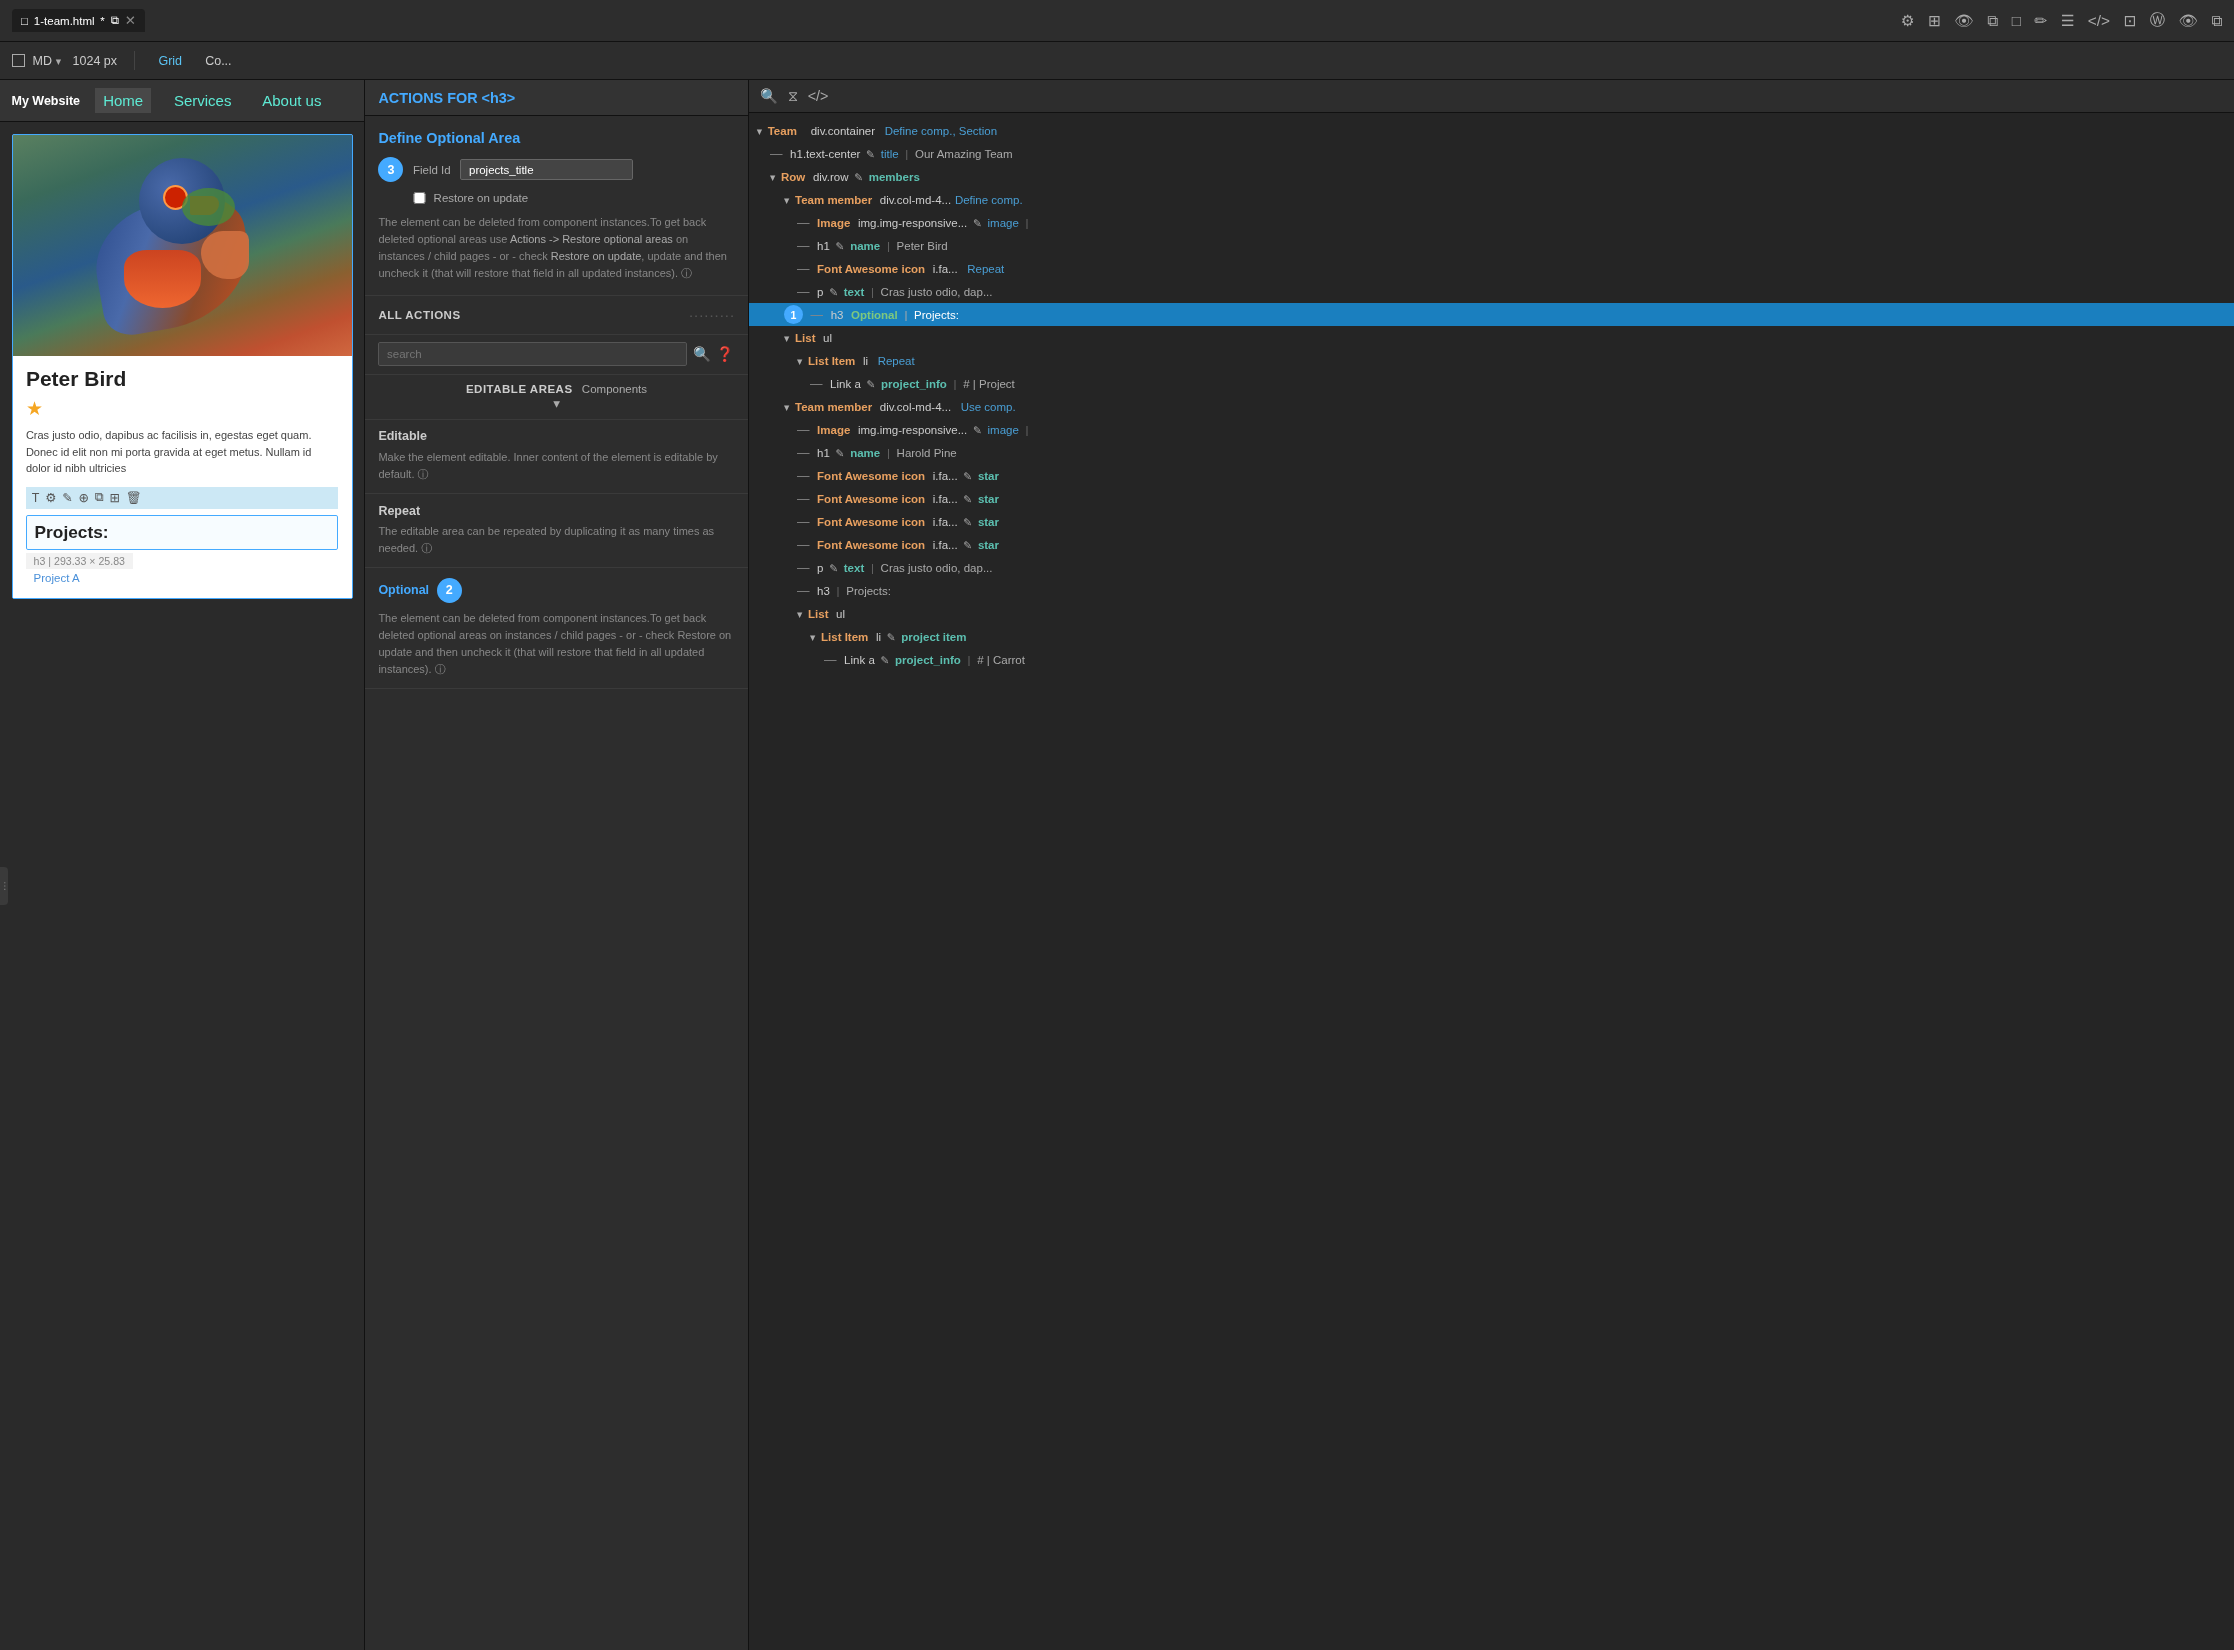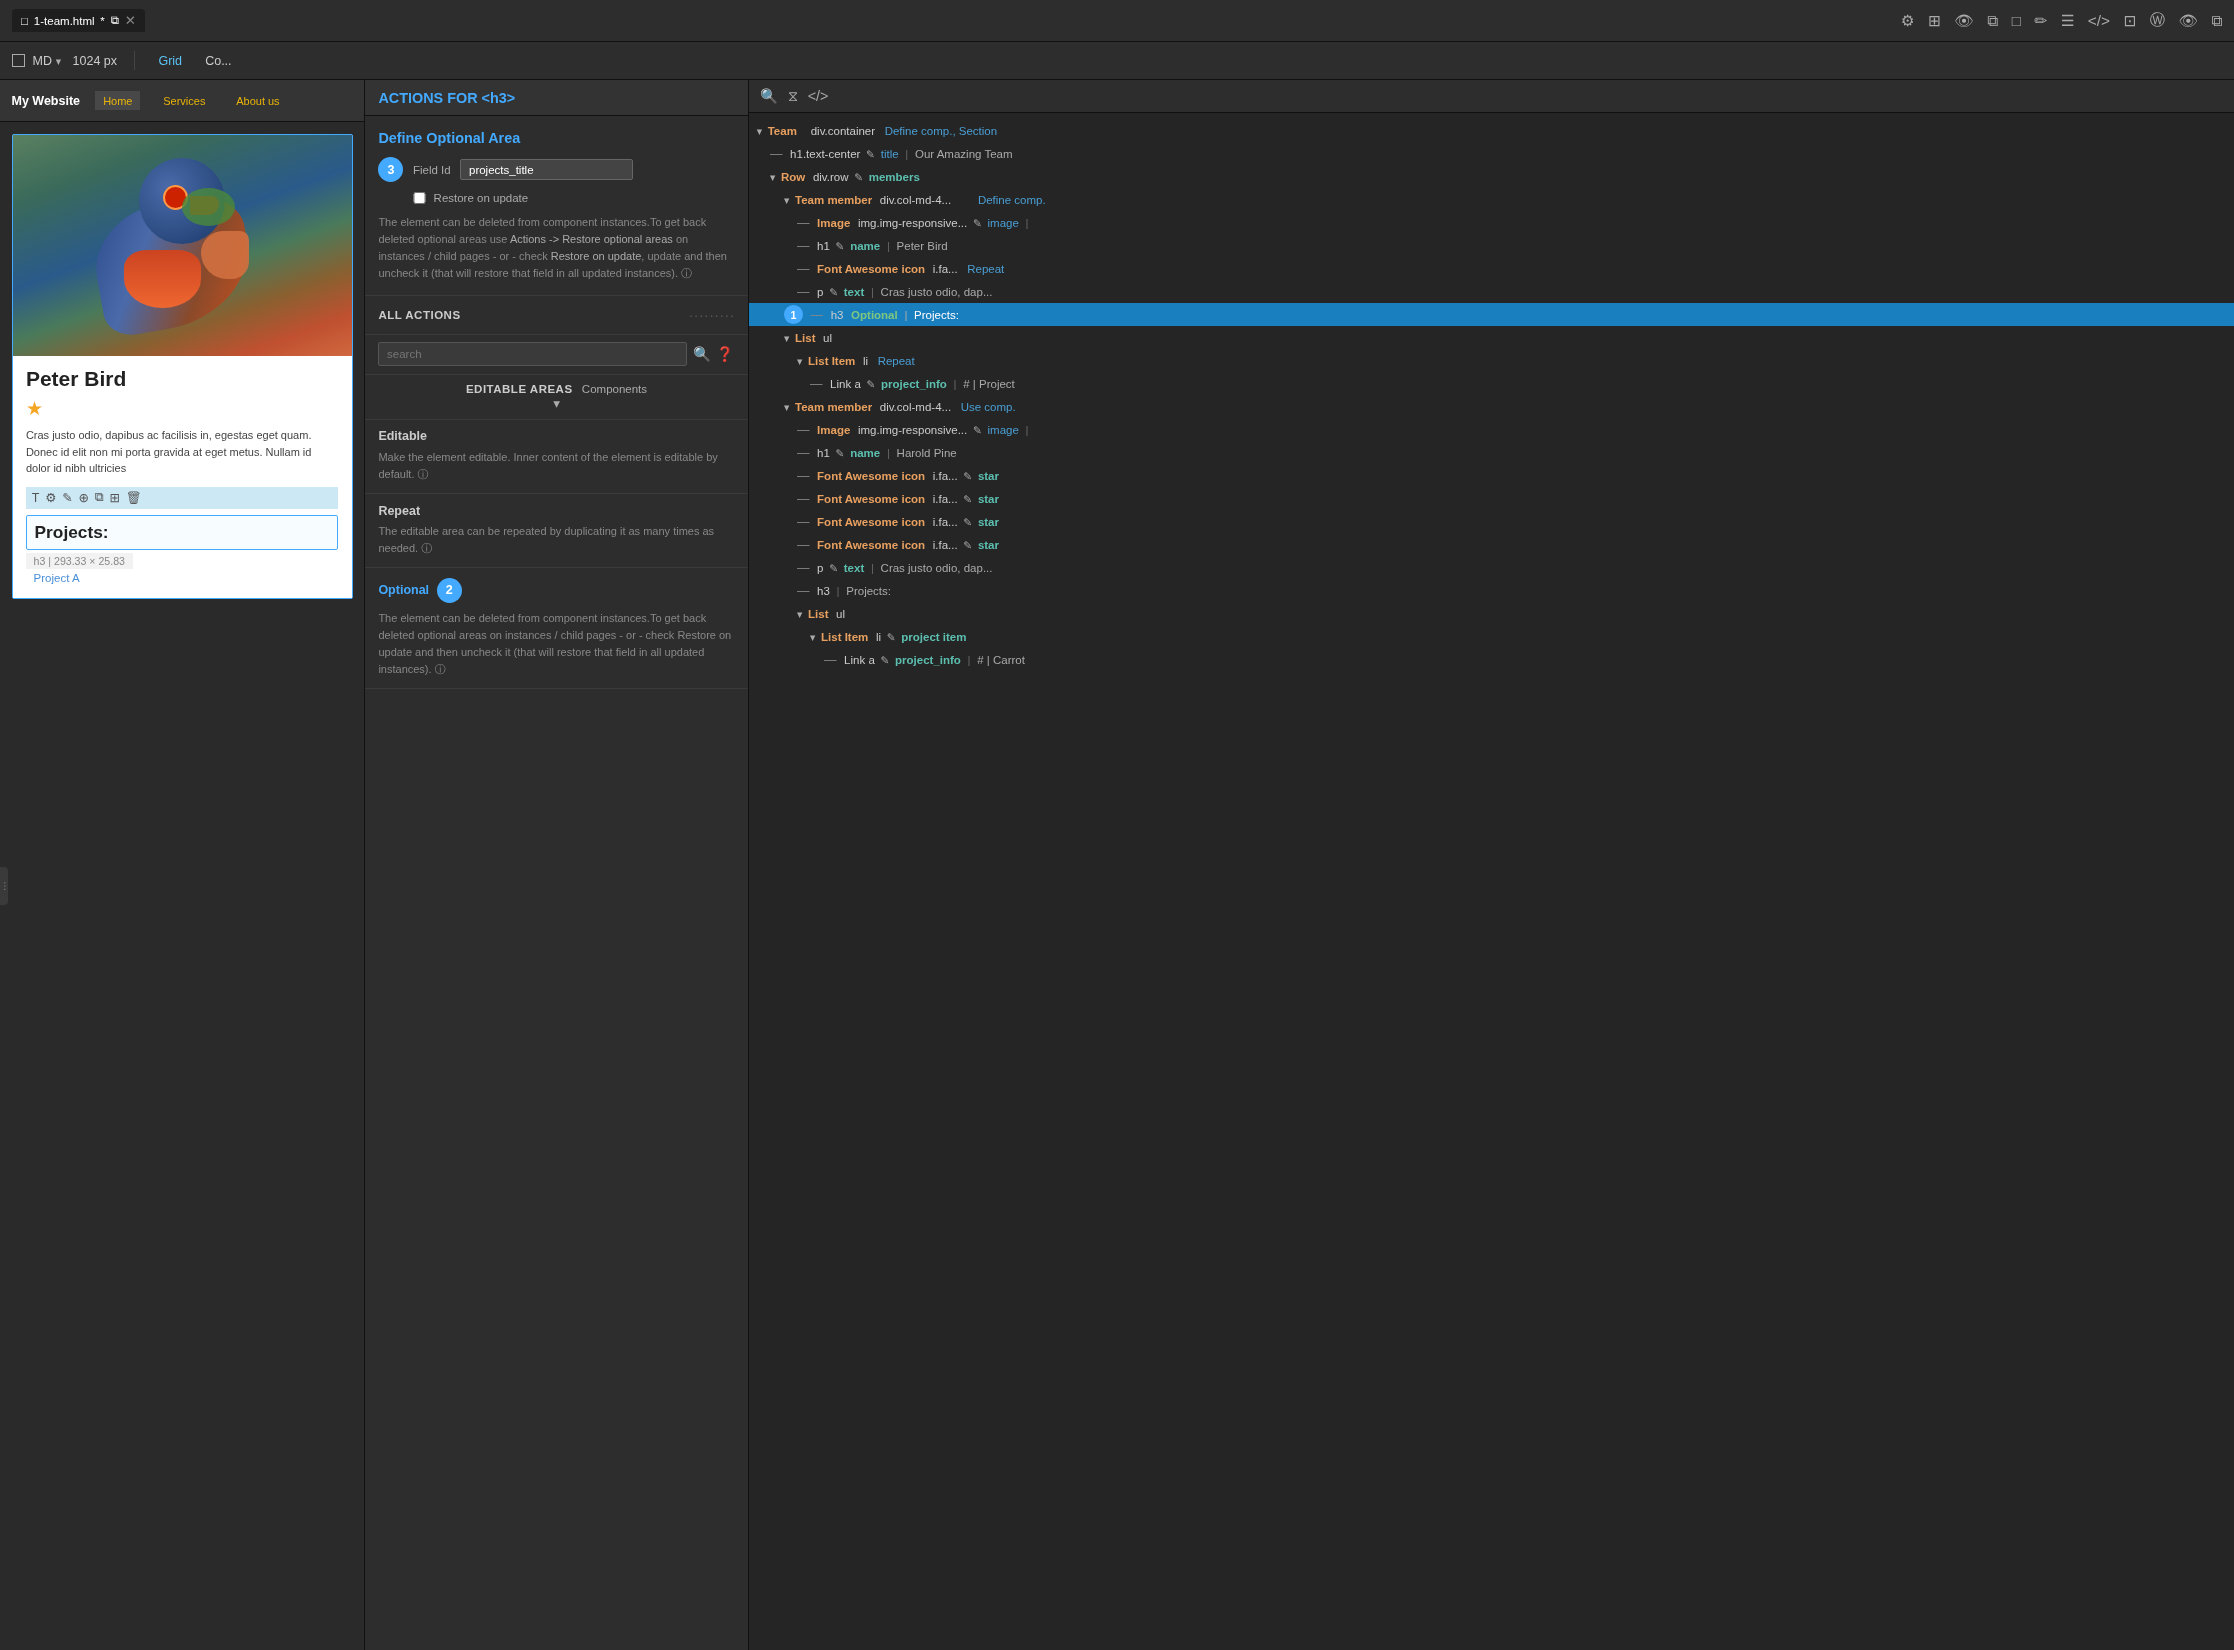--- a/index.html
+++ b/index.html
@@ -87,21 +87,21 @@
     .nav-bar {
       background: #343434;
       height: 42px;
       display: flex;
       align-items: center;
       padding: 0 11.5px;
       gap: 15.4px;
       border-bottom: 1px solid #111;
     }
     .nav-brand { color: #fff; font-size: 12.5px; font-weight: 600; }
-    .nav-item { color: #eab308; font-size: 11px; cursor: pointer; padding: 3.8px 7.7px; }
+    .nav-item { color: #5eead4; font-size: 15px; cursor: pointer; padding: 3.8px 7.7px; }
     .nav-item.active { background: rgba(255,255,255,0.1); }
     .preview-content {
       flex: 1;
       overflow-y: auto;
       padding: 11.5px;
       position: relative;
     }
     .selected-outline {
       border: 1.9px solid #4af;
       border-radius: 1.9px;
@@ -575,21 +575,21 @@
         <span class="tree-tag-orange">Row</span>
         <span class="tree-tag-white" style="margin-left:3.8px;">div.row</span>
         <span class="tree-edit-icon">✎</span>
         <span class="tree-tag-teal">members</span>
       </div>
 
       <div class="tree-item tree-indent-3">
         <span class="tree-chevron">▾</span>
         <span class="tree-tag-orange">Team member</span>
         <span class="tree-tag-white" style="margin-left:3.8px;">div.col-md-4...</span>
-        <span class="tree-tag-blue" style="margin-left:23px;">Define comp.</span>
+        <span class="tree-tag-blue" style="margin-left:0;">Define comp.</span>
       </div>
 
       <div class="tree-item tree-indent-4">
         <span class="tree-dash">—</span>
         <span class="tree-tag-orange">Image</span>
         <span class="tree-tag-white" style="margin-left:3.8px;">img.img-responsive...</span>
         <span class="tree-edit-icon">✎</span>
         <span class="tree-tag-blue">image</span>
         <span class="tree-sep">|</span>
       </div>

